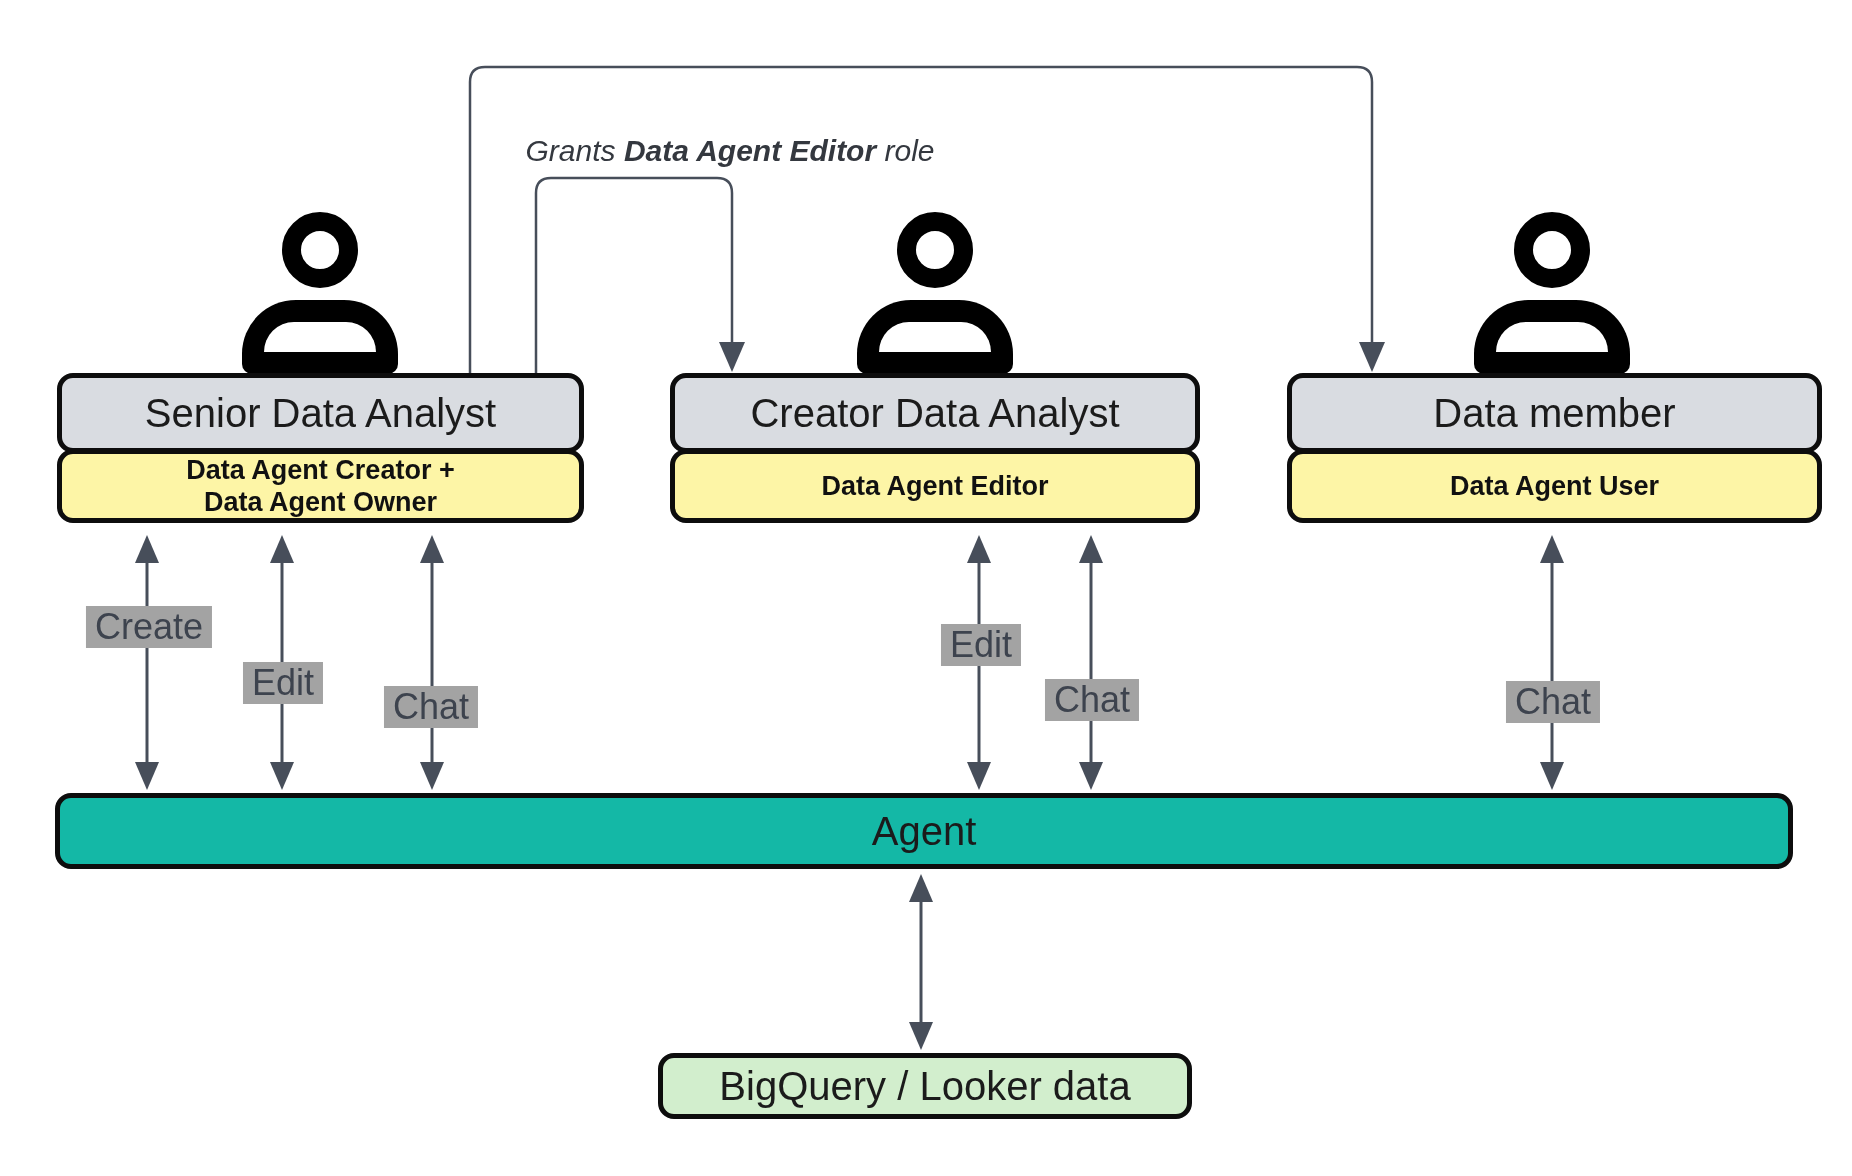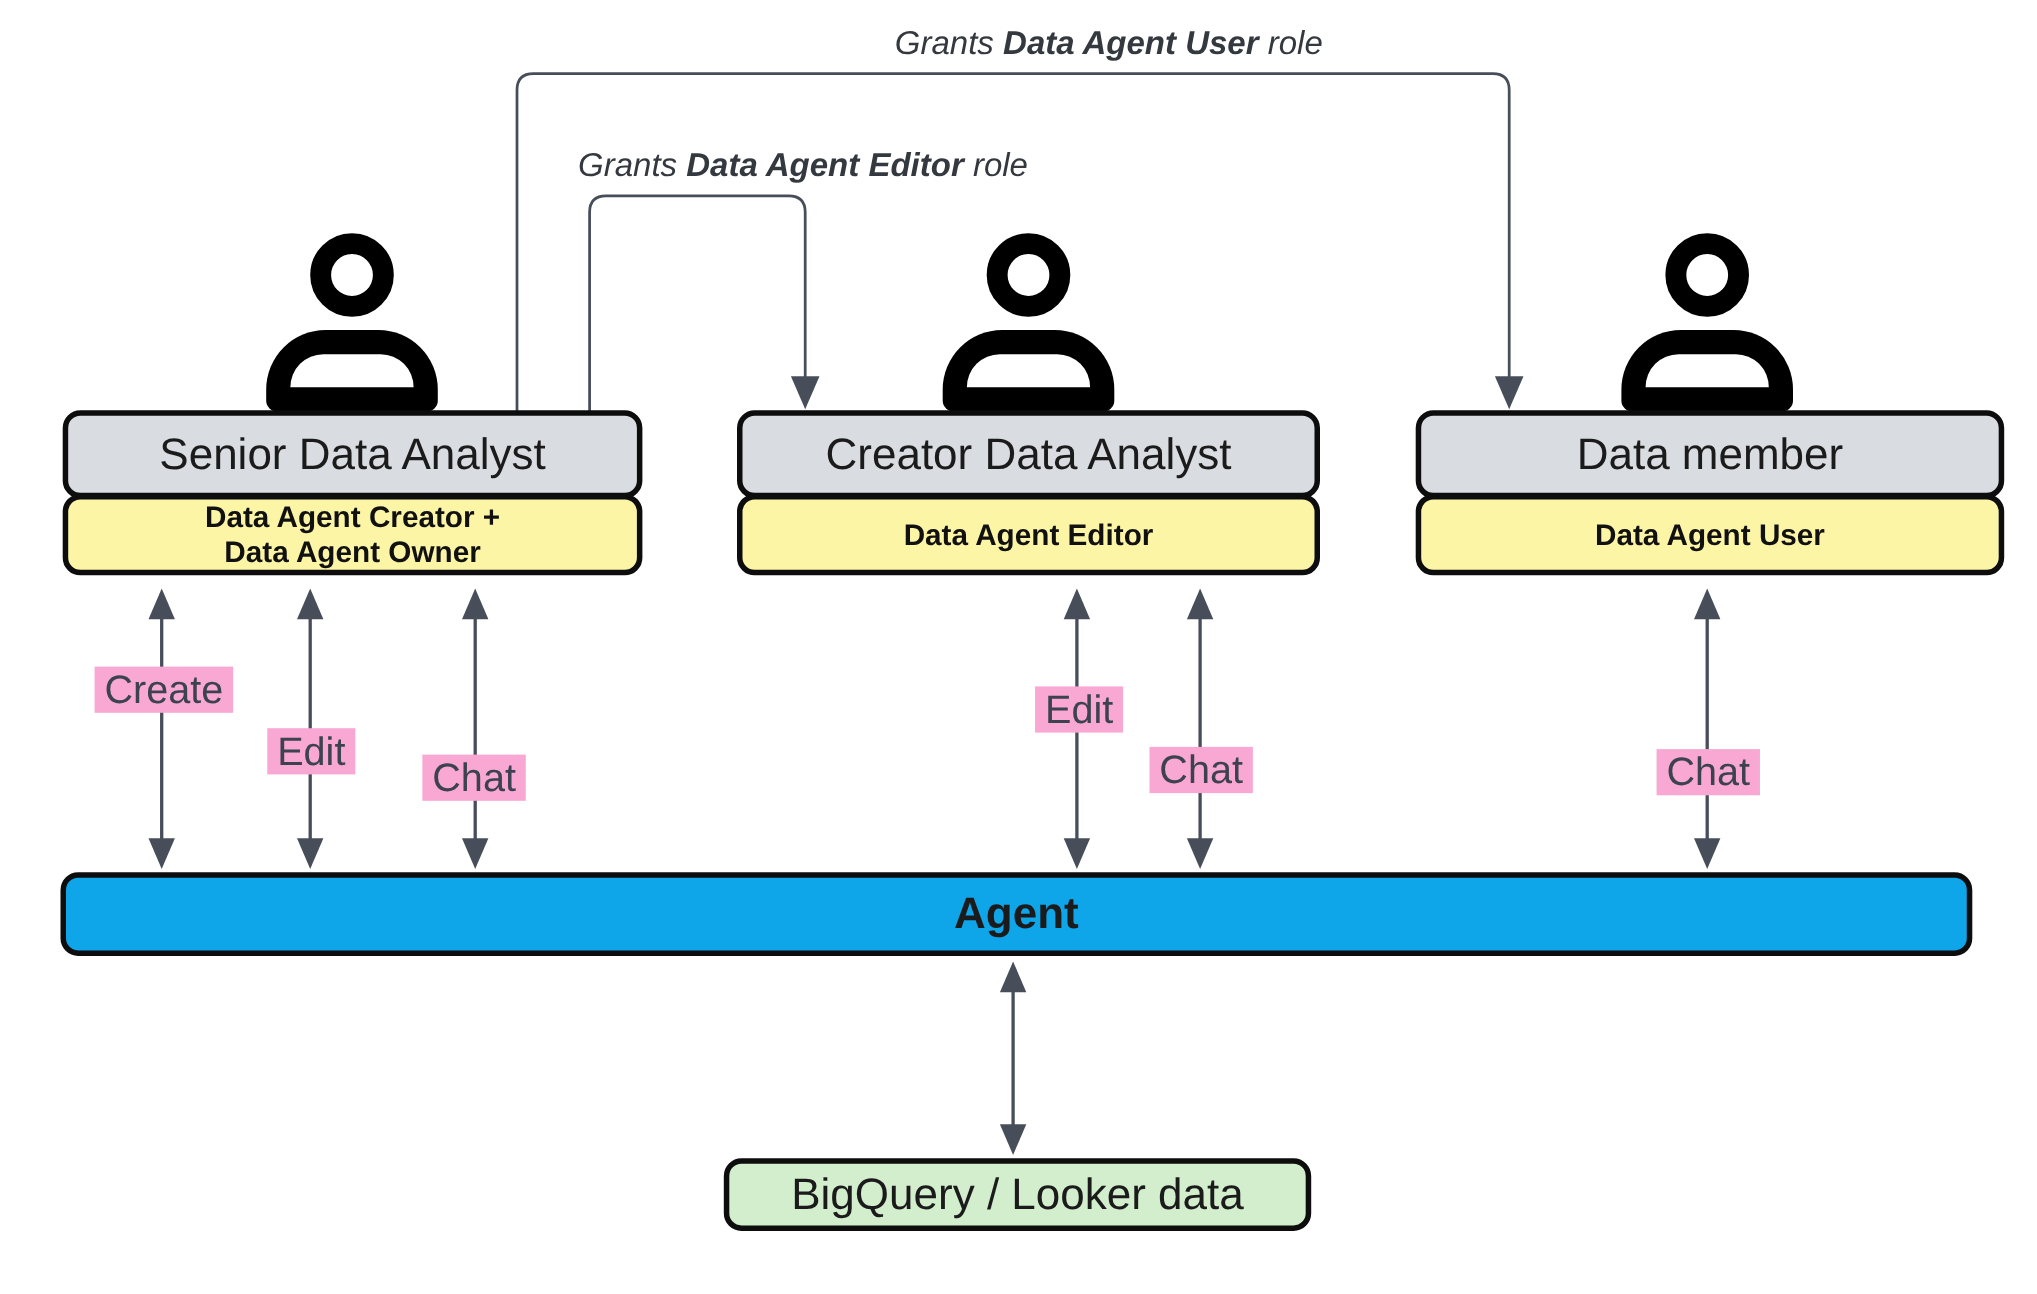--- a/index.html
+++ b/index.html
@@ -22,25 +22,25 @@
     border-radius:16px;display:flex;align-items:center;justify-content:center;
     font-size:40px;color:#1b1b1b;position:relative;z-index:2;}
   .box-role{box-sizing:border-box;height:74px;margin-top:-4px;background:#fdf5a6;border:5px solid #0d0d0d;
     border-radius:16px;display:flex;flex-direction:column;align-items:center;justify-content:center;
     font-size:27px;line-height:32px;font-weight:bold;color:#111;position:relative;z-index:1;}
   
   .grant-label{position:absolute;transform:translate(-50%,-50%);white-space:nowrap;
     font-size:30px;font-style:italic;color:#34383f;}
   .grant-label b{font-weight:bold;}
   .action-label{position:absolute;transform:translate(-50%,-50%);white-space:nowrap;
-    font-size:36px;color:#3d434e;background:#f9a8d4;padding:0 9px;z-index:3;}
+    font-size:36px;color:#3d434e;background:#a3a3a3;padding:0 9px;z-index:3;}
   
   .agent-bar{position:absolute;left:55px;top:793px;width:1738px;height:76px;box-sizing:border-box;
-    background:#0ea5e9;border:5px solid #0d0d0d;border-radius:16px;
-    display:flex;align-items:center;justify-content:center;font-size:40px;color:#1b1b1b;font-weight:bold;}
+    background:#14b8a6;border:5px solid #0d0d0d;border-radius:16px;
+    display:flex;align-items:center;justify-content:center;font-size:40px;color:#1b1b1b;}
   .data-box{position:absolute;left:658px;top:1053px;width:534px;height:66px;box-sizing:border-box;
     background:#d2eecd;border:5px solid #0d0d0d;border-radius:16px;
     display:flex;align-items:center;justify-content:center;font-size:40px;color:#1b1b1b;}
   .varrow{position:absolute;z-index:2;}
 </style>
 </head>
 <body>
 
 <div class="canvas">
 
@@ -48,21 +48,20 @@
     <g stroke="#474e5a" stroke-width="2.5" fill="none">
       <path d="M 470 374 L 470 82 Q 470 67 485 67 L 1357 67 Q 1372 67 1372 82 L 1372 344"></path>
       <path d="M 536 374 L 536 193 Q 536 178 551 178 L 717 178 Q 732 178 732 193 L 732 344"></path>
     </g>
     <g fill="#474e5a" stroke="none">
       <polygon points="1372,372 1359,342 1385,342"></polygon>
       <polygon points="732,372 719,342 745,342"></polygon>
     </g>
   </svg>
 
-  <div class="grant-label" style="left:1008px;top:40px;"><span>Grants </span><b>Data Agent User</b><span> role</span></div>
   <div class="grant-label" style="left:730px;top:151px;"><span>Grants </span><b>Data Agent Editor</b><span> role</span></div>
 
   <div class="person" style="left:240px;top:212px;">
     <div class="head"></div>
     <div class="body"></div>
     <div class="body-inner"></div>
   </div>
   <div class="person" style="left:855px;top:212px;">
     <div class="head"></div>
     <div class="body"></div>

